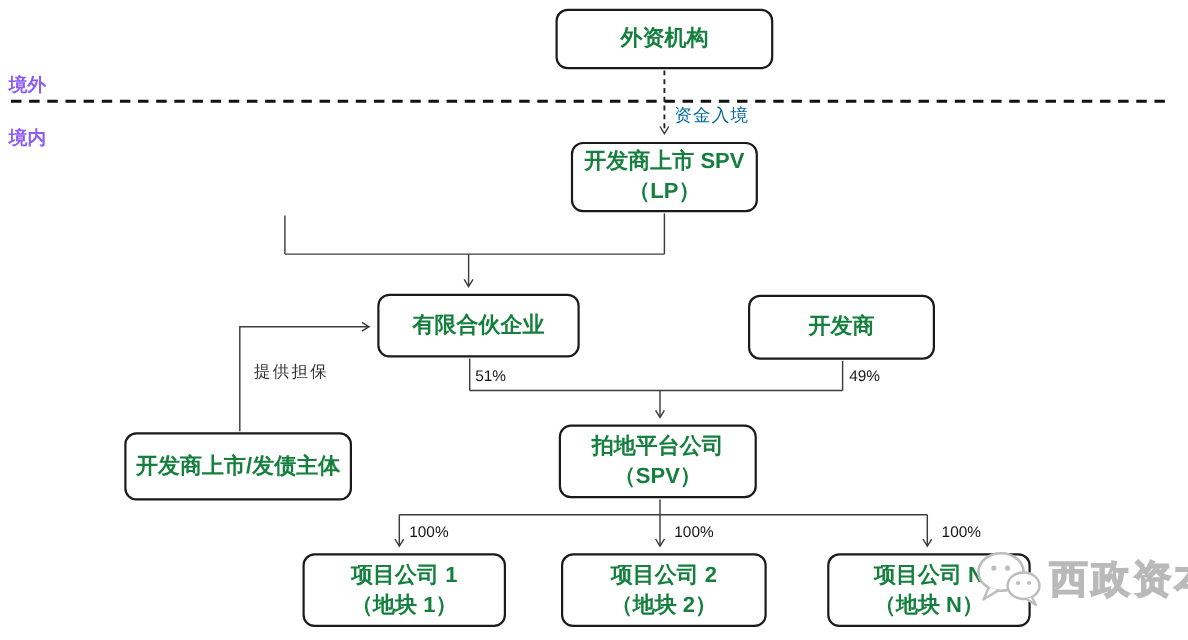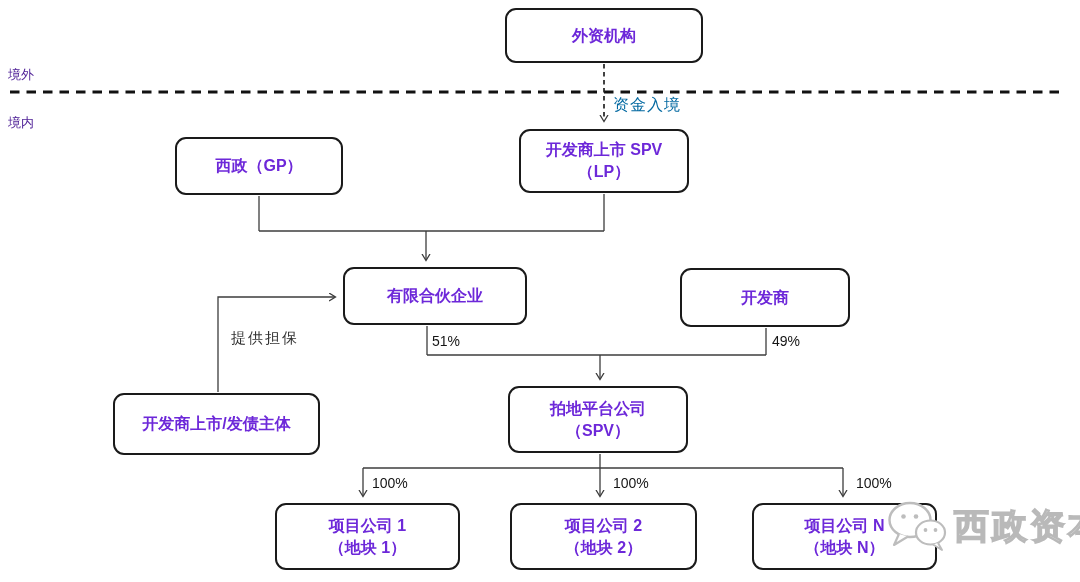--- a/index.html
+++ b/index.html
@@ -4,25 +4,25 @@
 <style>
   html,body{margin:0;padding:0;background:#ffffff;}
   .canvas{
     position:relative;width:1080px;height:582px;background:#ffffff;
     font-family:"Liberation Sans","DejaVu Sans",sans-serif;overflow:hidden;
   }
   .connector-layer{position:absolute;left:0;top:0;width:1080px;height:582px;}
   .node{
     position:absolute;border:2.2px solid #1a1a1a;border-radius:11px;background:#ffffff;
     display:flex;flex-direction:column;align-items:center;justify-content:center;
-    font-weight:bold;font-size:16px;color:#6d28d9;line-height:1.35;
+    font-weight:bold;font-size:20px;color:#15803d;line-height:1.35;
     box-sizing:border-box;z-index:2;
   }
   .edge-label{position:absolute;font-size:15px;color:#0369a1;z-index:3;white-space:nowrap;}
-  .region-label{position:absolute;font-size:13px;font-weight:normal;color:#4c1d95;z-index:3;}
+  .region-label{position:absolute;font-size:17px;font-weight:bold;color:#8b5cf6;z-index:3;}
   .pct{font-size:14px;color:#151515;}
   .note{font-size:15px;color:#333;letter-spacing:2px;}
   .watermark{position:absolute;left:886px;top:499px;display:flex;align-items:center;z-index:4;}
   .wm-text{
     font-size:35px;font-weight:bold;color:#e9e9e9;letter-spacing:3px;margin-left:6px;
     -webkit-text-stroke:1.4px #b9b9b9;white-space:nowrap;
   }
 </style>
 </head>
 <body>
@@ -65,23 +65,20 @@
     </g>
   </svg>
 
   <div class="region-label" style="left:8px;top:66px;">境外</div>
   <div class="region-label" style="left:8px;top:94px;margin-top:20px;">境内</div>
 
   <div class="node" style="left:505px;top:8px;width:198px;height:55px;">
     <span>外资机构</span>
   </div>
 
-  <div class="node" style="left:175px;top:137px;width:168px;height:58px;">
-    <span>西政（GP）</span>
-  </div>
 
   <div class="node" style="left:519px;top:129px;width:170px;height:64px;">
     <span>开发商上市 SPV</span>
     <span>（LP）</span>
   </div>
 
   <div class="node" style="left:343px;top:267px;width:184px;height:58px;">
     <span>有限合伙企业</span>
   </div>
 

